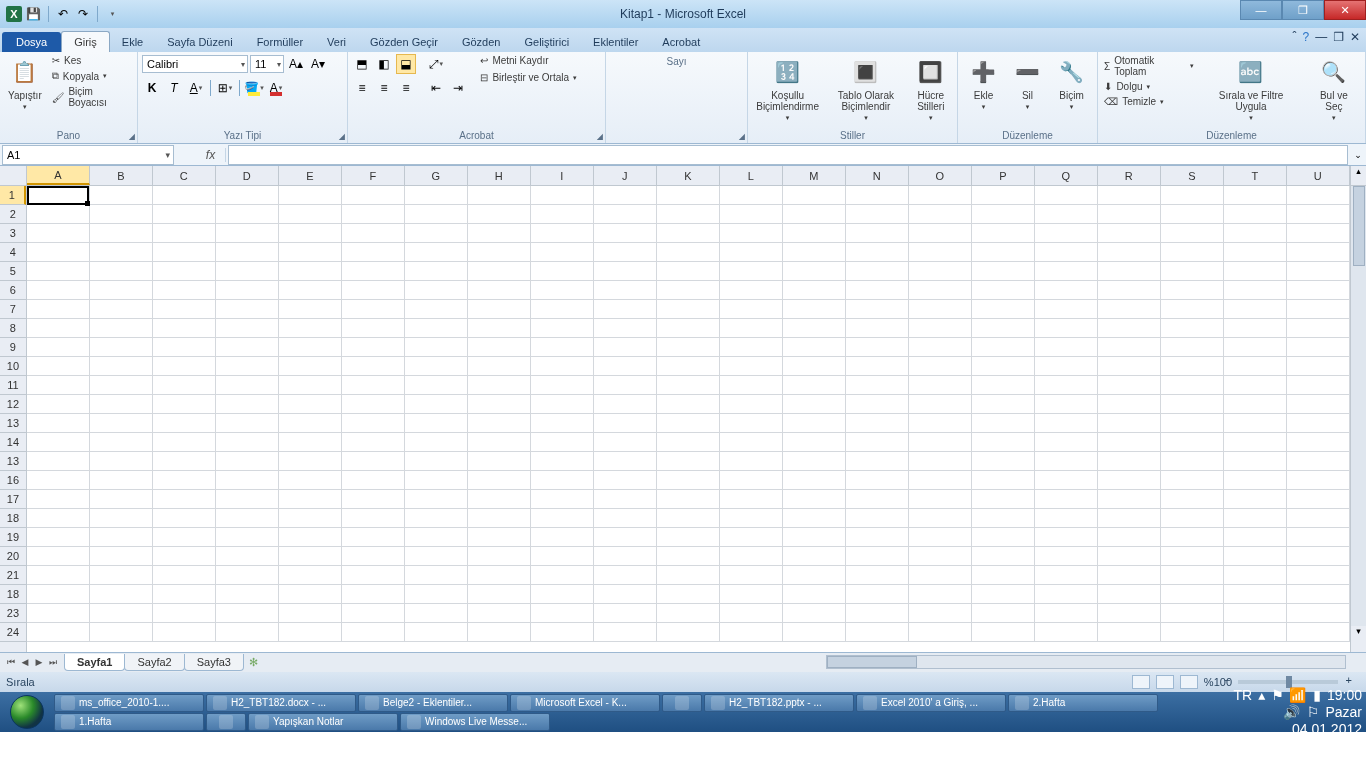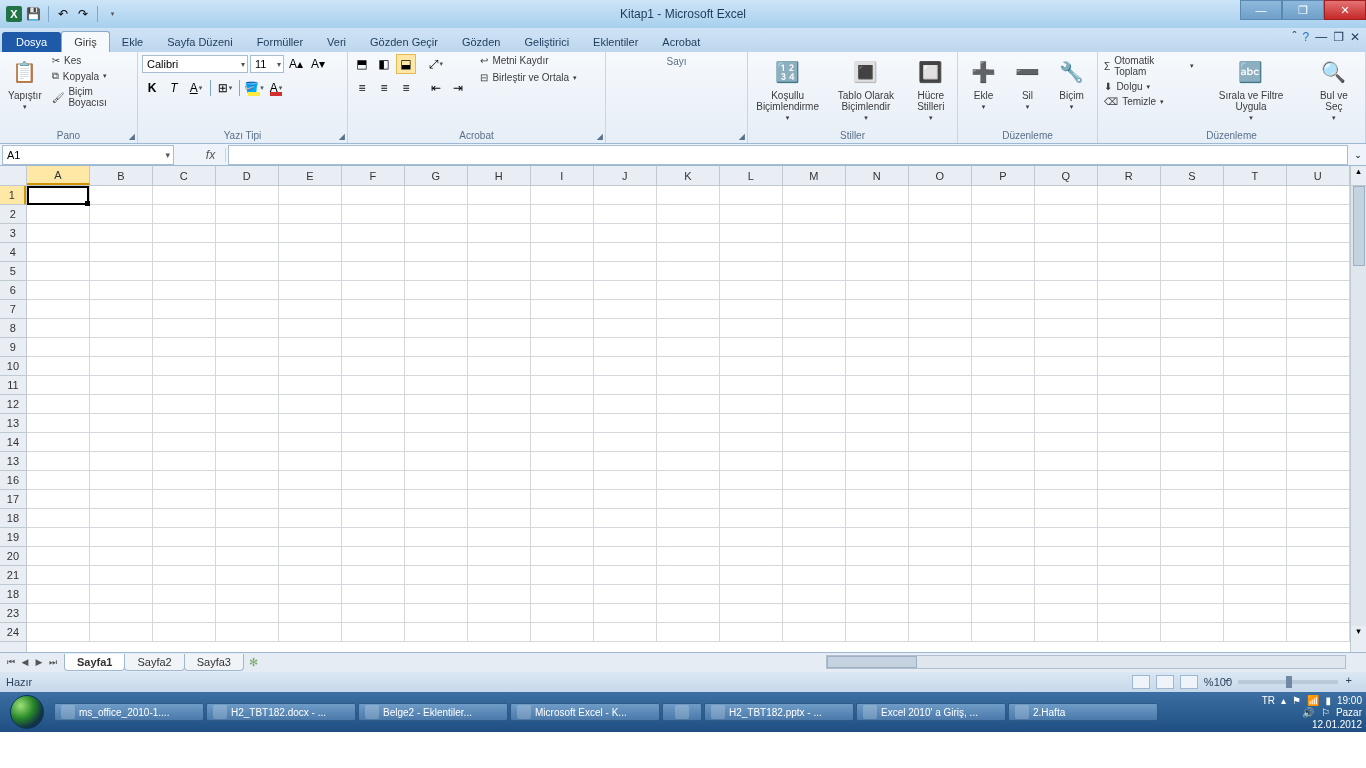--- a/index.html
+++ b/index.html
@@ -89,21 +89,21 @@
 
 
 .taskbar { height:40px; background:linear-gradient(#3c6fa3,#1f4f82); display:flex; align-items:center; color:#fff; font-size:11px; position:relative;}
 .start { width:54px; height:40px; display:flex; align-items:center; justify-content:center;}
 .start .orb{ width:34px; height:34px; border-radius:50%; background:radial-gradient(circle at 30% 30%, #9fe27a, #2a8a2a 40%, #134 70%); border:1px solid #0a3560;}
 .taskcol { display:flex; flex-direction:column; gap:1px; flex:1; padding:1px 0;}
 .taskrow { display:flex; gap:2px; height:18px;}
 .taskbtn { background:linear-gradient(#6f9cc6,#4a79aa); border:1px solid #2f5a88; border-radius:2px; padding:0 6px; display:flex; align-items:center; gap:4px; min-width:150px; max-width:160px; color:#fff; font-size:10px; overflow:hidden; white-space:nowrap;}
 .taskbtn.single { min-width:40px; max-width:40px; justify-content:center;}
 .taskbtn .ti { width:14px; height:14px; background:#fff3; display:inline-block; border-radius:2px;}
-.tray { position:absolute; right:4px; top:0; height:40px; display:flex; flex-direction:column; align-items:flex-end; justify-content:center; font-size:10px; gap:1px;}
+.tray { position:absolute; right:4px; top:0; height:40px; display:flex; flex-direction:column; align-items:flex-end; justify-content:center; font-size:14px; gap:1px;}
 .tray .trow { display:flex; gap:6px; align-items:center;}
 </style>
 </head>
 <body>
 
 <div class="titlebar">
   <div class="qat">
     <span class="excel-ic">X</span>
     <span class="ic">💾</span>
     <span class="sep"></span>
@@ -908,21 +908,21 @@
   <div class="sheettab active">Sayfa1</div>
   <div class="sheettab">Sayfa2</div>
   <div class="sheettab">Sayfa3</div>
   <div class="newsheet">✻</div>
   <div class="hscroll">
       <div class="thumb"></div>
     </div>
 </div>
 
 <div class="statusbar">
-  <span>Hazır</span>
+  <span>Sırala</span>
   <div class="right">
     <div class="viewbtn"></div>
     <div class="viewbtn"></div>
     <div class="viewbtn"></div>
     <span>%100</span>
     <div class="zoomslider">
         <div class="zthumb"></div>
       </div>
     <span style="width:16px;"></span>
   </div>
@@ -957,34 +957,51 @@
           <span class="ti"></span>
           <span>H2_TBT182.pptx - ...</span>
         </div>
         <div class="taskbtn">
           <span class="ti"></span>
           <span>Excel 2010' a Giriş, ...</span>
         </div>
         <div class="taskbtn">
           <span class="ti"></span>
           <span>2.Hafta</span>
+        </div>
+      </div>
+    <div class="taskrow" id="taskrow2">
+        <div class="taskbtn">
+          <span class="ti"></span>
+          <span>1.Hafta</span>
+        </div>
+        <div class="taskbtn single">
+          <span class="ti"></span>
+        </div>
+        <div class="taskbtn">
+          <span class="ti"></span>
+          <span>Yapışkan Notlar</span>
+        </div>
+        <div class="taskbtn">
+          <span class="ti"></span>
+          <span>Windows Live Messe...</span>
         </div>
       </div>
   </div>
   <div class="tray">
     <div class="trow">
       <span>TR</span>
       <span>▴</span>
       <span>⚑</span>
       <span>📶</span>
       <span>▮</span>
       <span>19:00</span>
     </div>
     <div class="trow">
       <span>🔊</span>
       <span>⚐</span>
       <span>Pazar</span>
     </div>
     <div class="trow">
-        <span>12.01.2012</span>
+        <span>04.01.2012</span>
       </div>
   </div>
 </div>
 
 </body></html>

